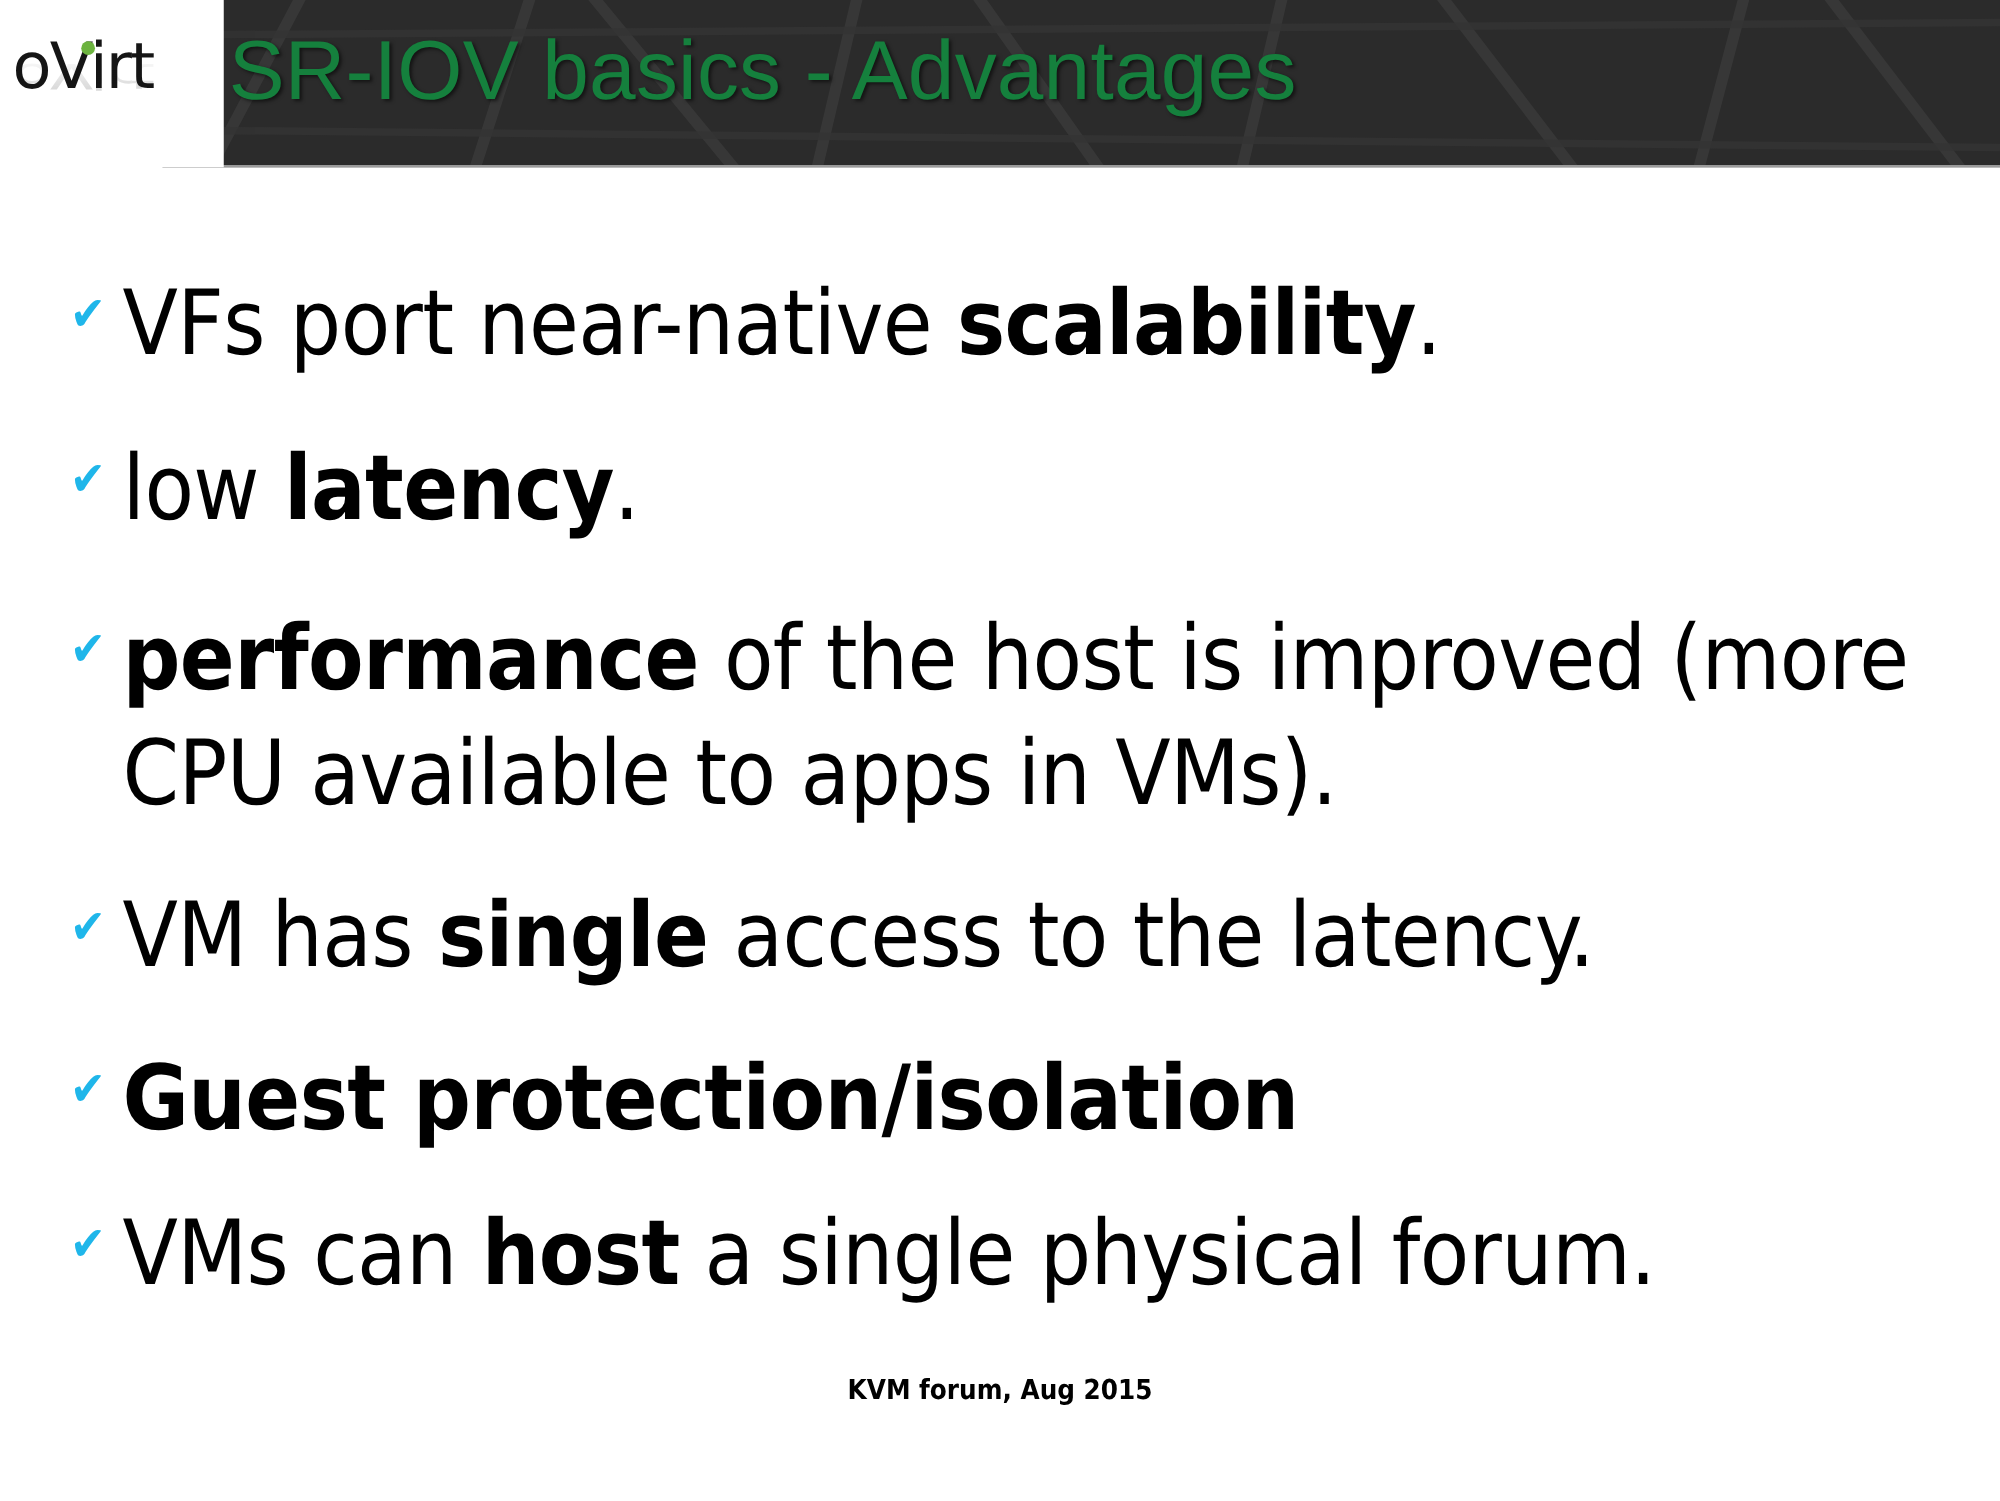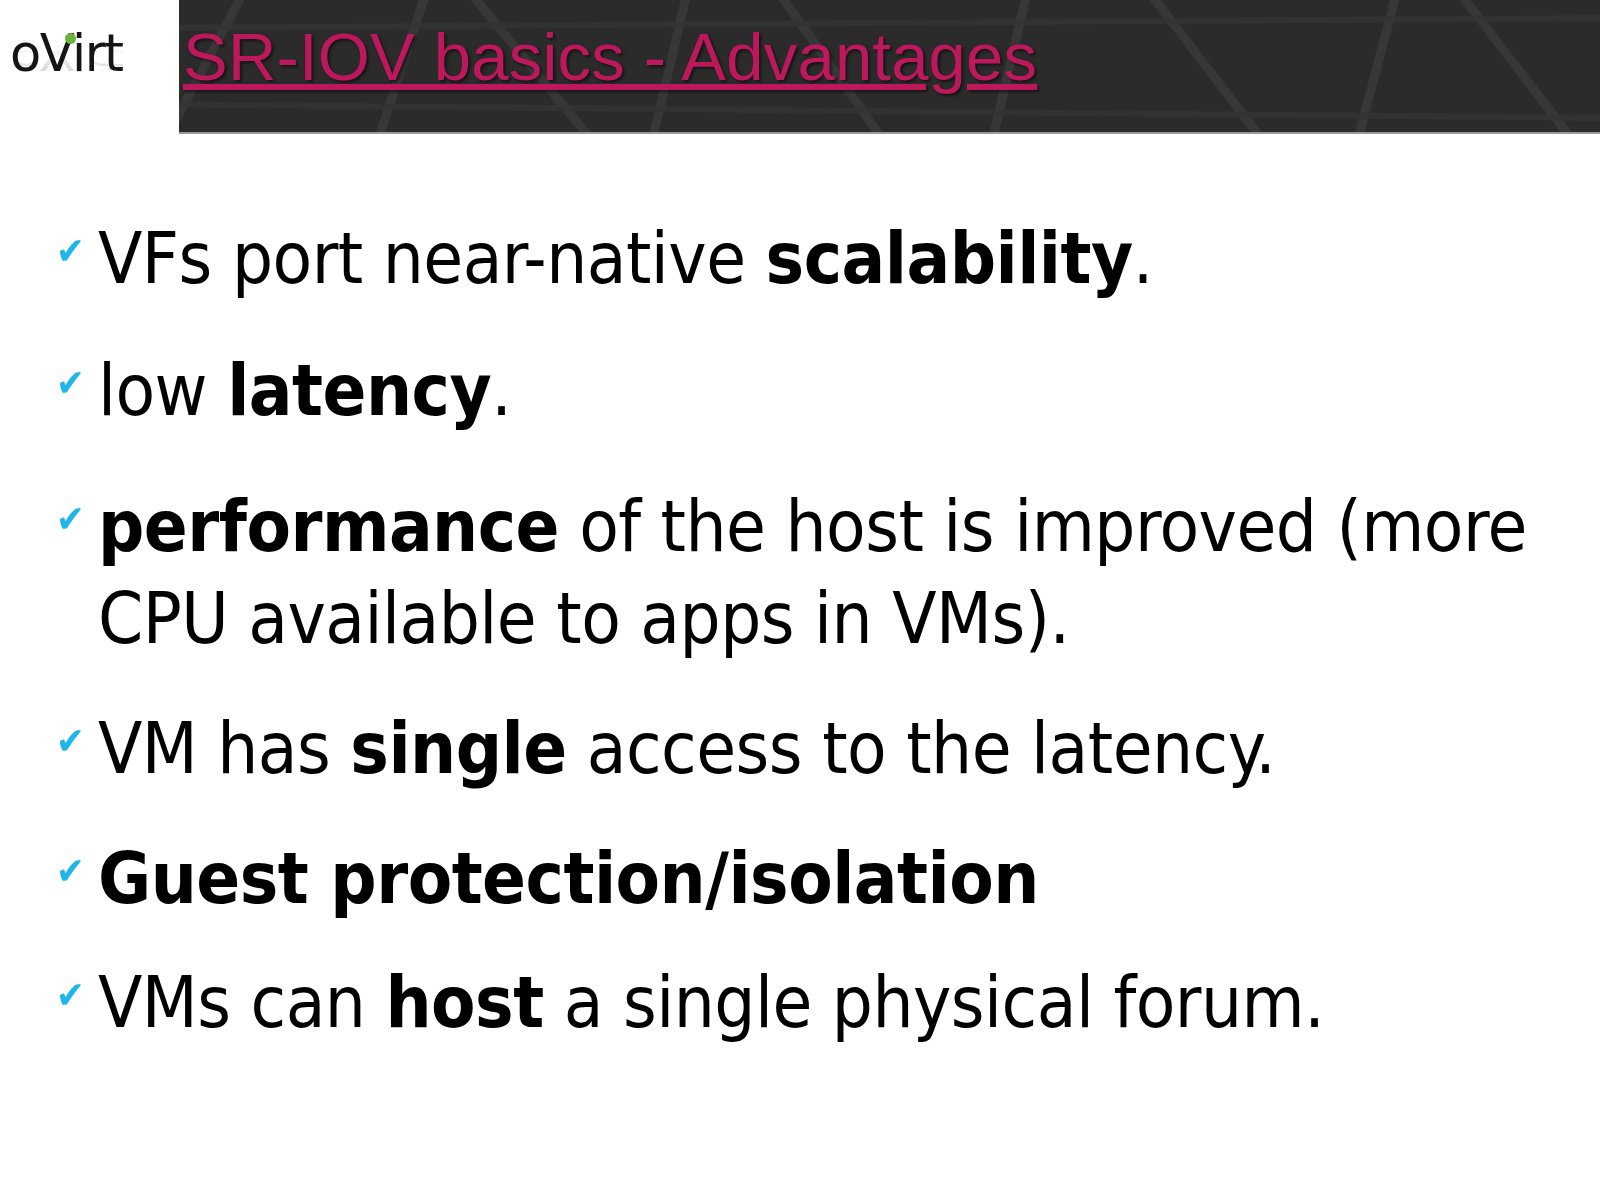--- a/index.html
+++ b/index.html
@@ -217,21 +217,21 @@
     <div class="accent-bar" style="background: rgb(41, 163, 220);"></div>
 
     <div class="logo-pane">
       <div class="ovirt-logo">
         <div class="ovirt-wordmark">oVirt</div>
         <div class="ovirt-dot" style="background: rgb(108, 179, 63);"></div>
         <div class="ovirt-reflection">oVirt</div>
       </div>
     </div>
 
-    <div class="header-title" style="color: #be185d; text-decoration: underline;">SR-IOV basics - Advantages</div>
+    <div class="header-title" style="color: #15803d;">SR-IOV basics - Advantages</div>
   </div>
 
   <div class="content">
     <div class="bullet-list">
 
       <div class="bullet b1">
         <span class="check" style="color: rgb(31, 182, 234);">✔</span>
         <span class="txt"><span>VFs port near-native </span><b>scalability</b><span>.</span></span>
       </div>
 
@@ -256,14 +256,15 @@
       </div>
 
       <div class="bullet b6">
         <span class="check" style="color: rgb(31, 182, 234);">✔</span>
         <span class="txt"><span>VMs can </span><b>host</b><span> a single physical forum.</span></span>
       </div>
 
     </div>
   </div>
 
+  <div class="footer">KVM forum, Aug 2015</div>
 
 </div>
 
 </body></html>

